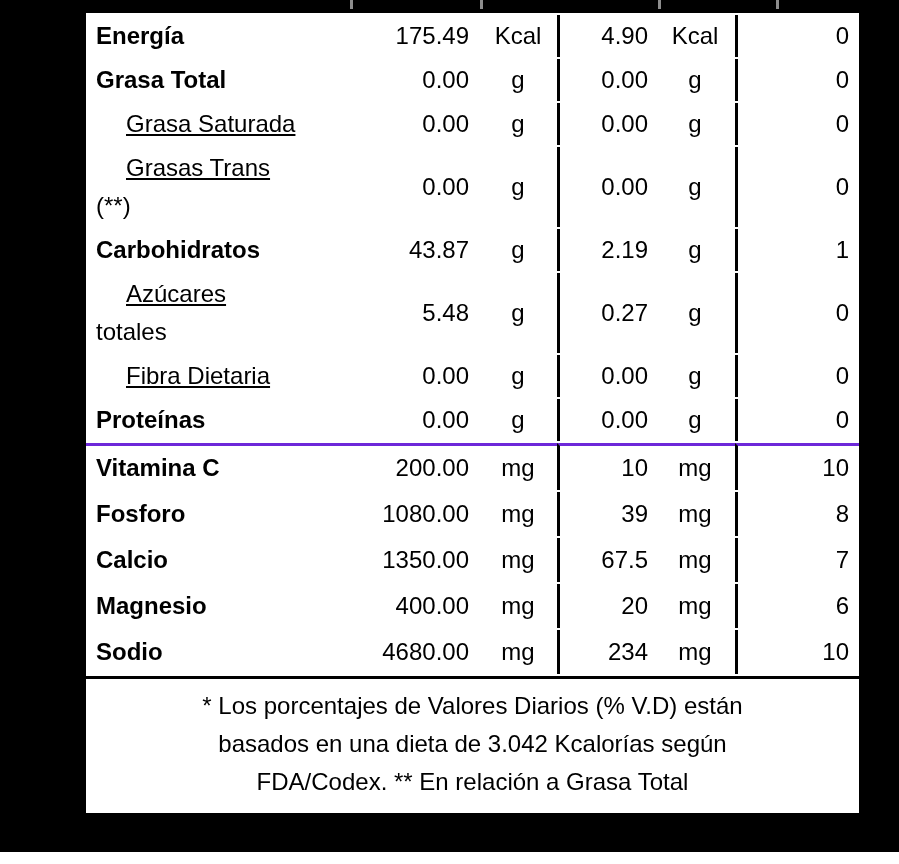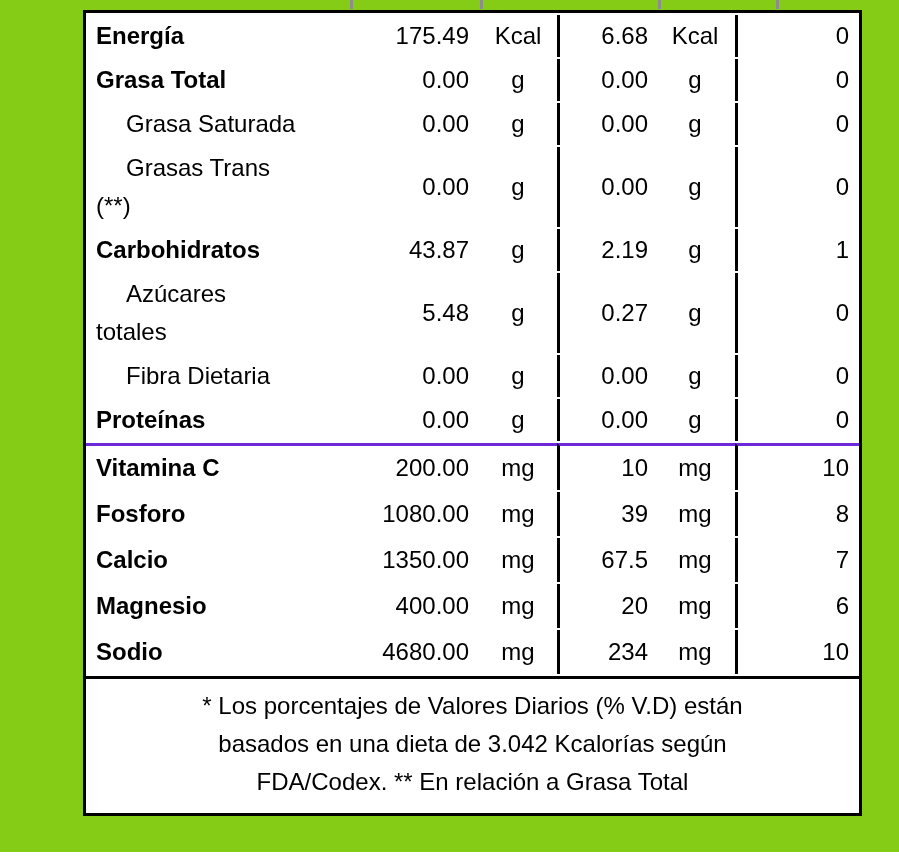--- a/index.html
+++ b/index.html
@@ -1,28 +1,28 @@
 <!DOCTYPE html>
 <html><head>
 <meta charset="utf-8">
 <style>
   html,body{margin:0;padding:0;background:#ffffff;}
-  .screen{position:relative;width:899px;height:852px;background:#84cc16;overflow:hidden;
+  .screen{position:relative;width:899px;height:852px;background:#000000;overflow:hidden;
           font-family:"Liberation Sans",sans-serif;color:#000;}
 
   
   table.nutri{position:absolute;left:83px;top:10px;width:779px;
               border:3px solid #000;border-collapse:separate;border-spacing:0 2px;
               table-layout:fixed;font-size:24px;line-height:38px;color:#000;background:#fff;}
   table.nutri td{vertical-align:middle;overflow:hidden;}
   tr.s1 > td{padding-top:2px;padding-bottom:2px;}
   tr.s2 > td{padding-top:3px;padding-bottom:3px;}
   td.name{padding-left:10px;text-align:left;}
   td.name .line{white-space:nowrap;}
-  td.name .line.ind{padding-left:30px;}
+  td.name .line.ind{padding-left:30px;text-decoration:underline;}
   tr.bold td.name .line{font-weight:bold;}
   td.val{text-align:right;margin-top:48px;}
   td.val1{padding-right:10px;}
   td.val2{border-left:3px solid #000;padding-right:7px;}
   td.unit{text-align:center;}
   td.vdc{border-left:3px solid #000;text-align:right;padding-right:10px;}
   tr.sec-start > td{border-top:3px solid #6d28d9;}
   td.footnote{border-top:3px solid #000;text-align:center;padding:8px 18px 10px 18px;}
   td.footnote .fline{line-height:38px;}
 
@@ -45,21 +45,21 @@
         <col style="width:80px">
         <col style="width:124px">
     </colgroup>
     <tbody id="nutri-body">
         <tr class="s1 bold">
           <td class="name">
             <div class="line">Energía</div>
           </td>
           <td class="val val1">175.49</td>
           <td class="unit">Kcal</td>
-          <td class="val val2">6.68</td>
+          <td class="val val2">4.90</td>
           <td class="unit">Kcal</td>
           <td class="vdc">0</td>
         </tr>
         <tr class="s1 bold">
           <td class="name">
             <div class="line">Grasa Total</div>
           </td>
           <td class="val val1">0.00</td>
           <td class="unit">g</td>
           <td class="val val2">0.00</td>

